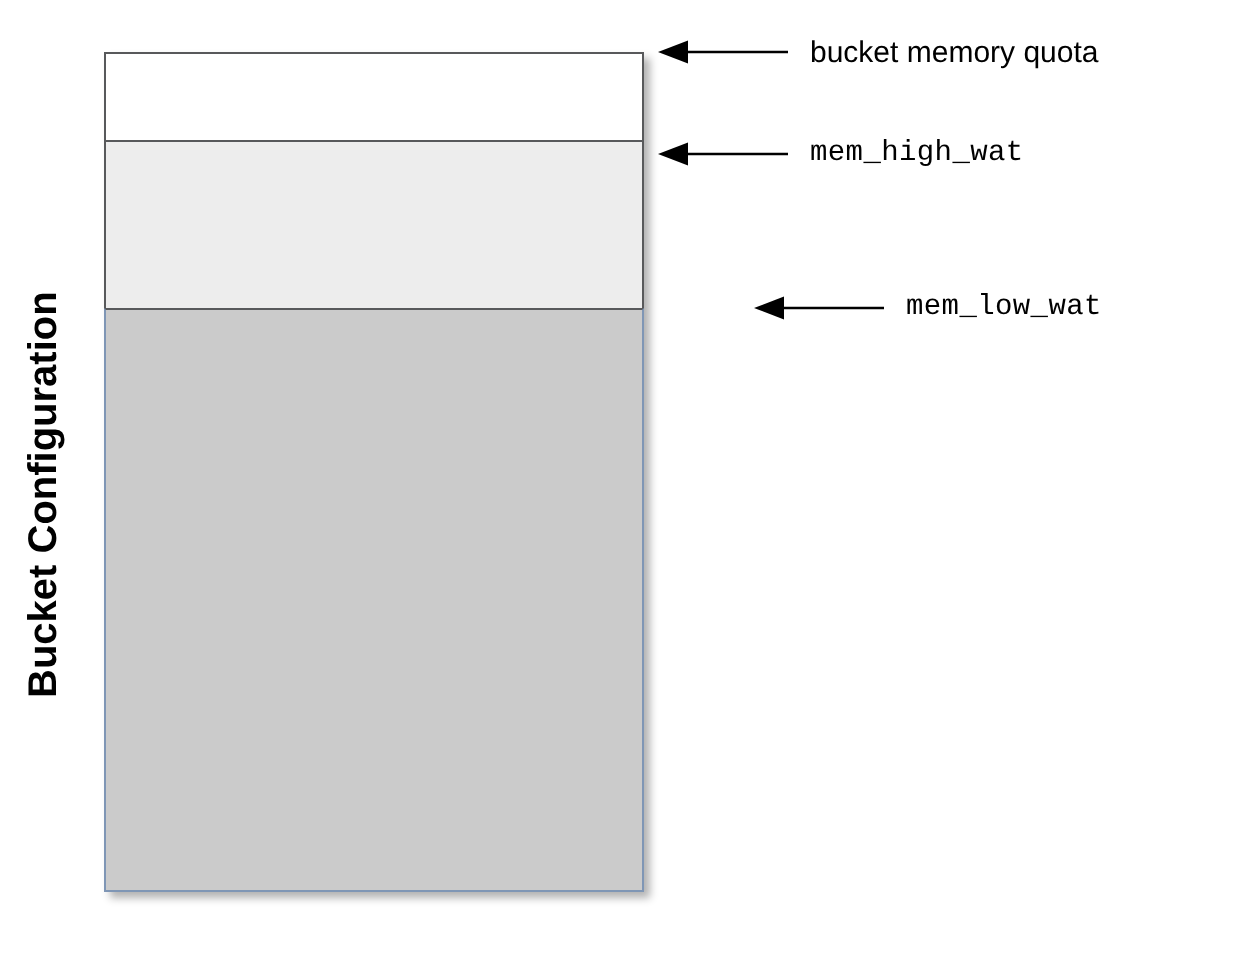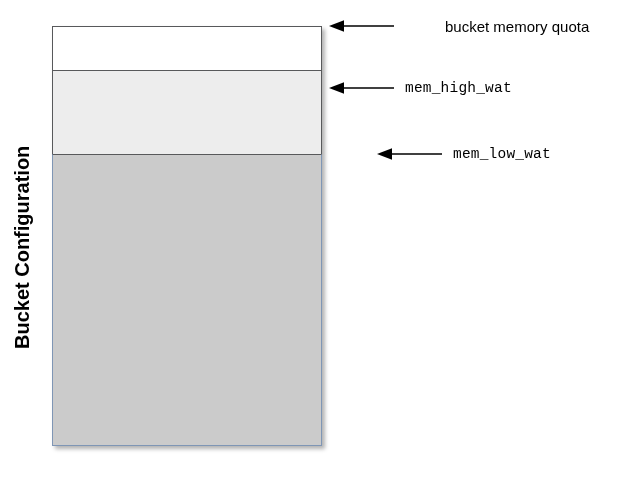--- a/index.html
+++ b/index.html
@@ -83,22 +83,22 @@
   }
 
   
   .callout {
     position: absolute;
     left: 325px;
     height: 20px;
     display: flex;
     align-items: center;
   }
-  .callout-quota { top: 16px; gap: 40px; }
-  .callout-high  { top: 78px; }
+  .callout-quota { top: 16px; }
+  .callout-high  { top: 67px; }
   .callout-low   { top: 144px; padding-left: 48px; }
 
   .arrow-svg {
     display: block;
   }
 
   .callout-text {
     margin-left: 10px;
     color: #000000;
     white-space: nowrap;

